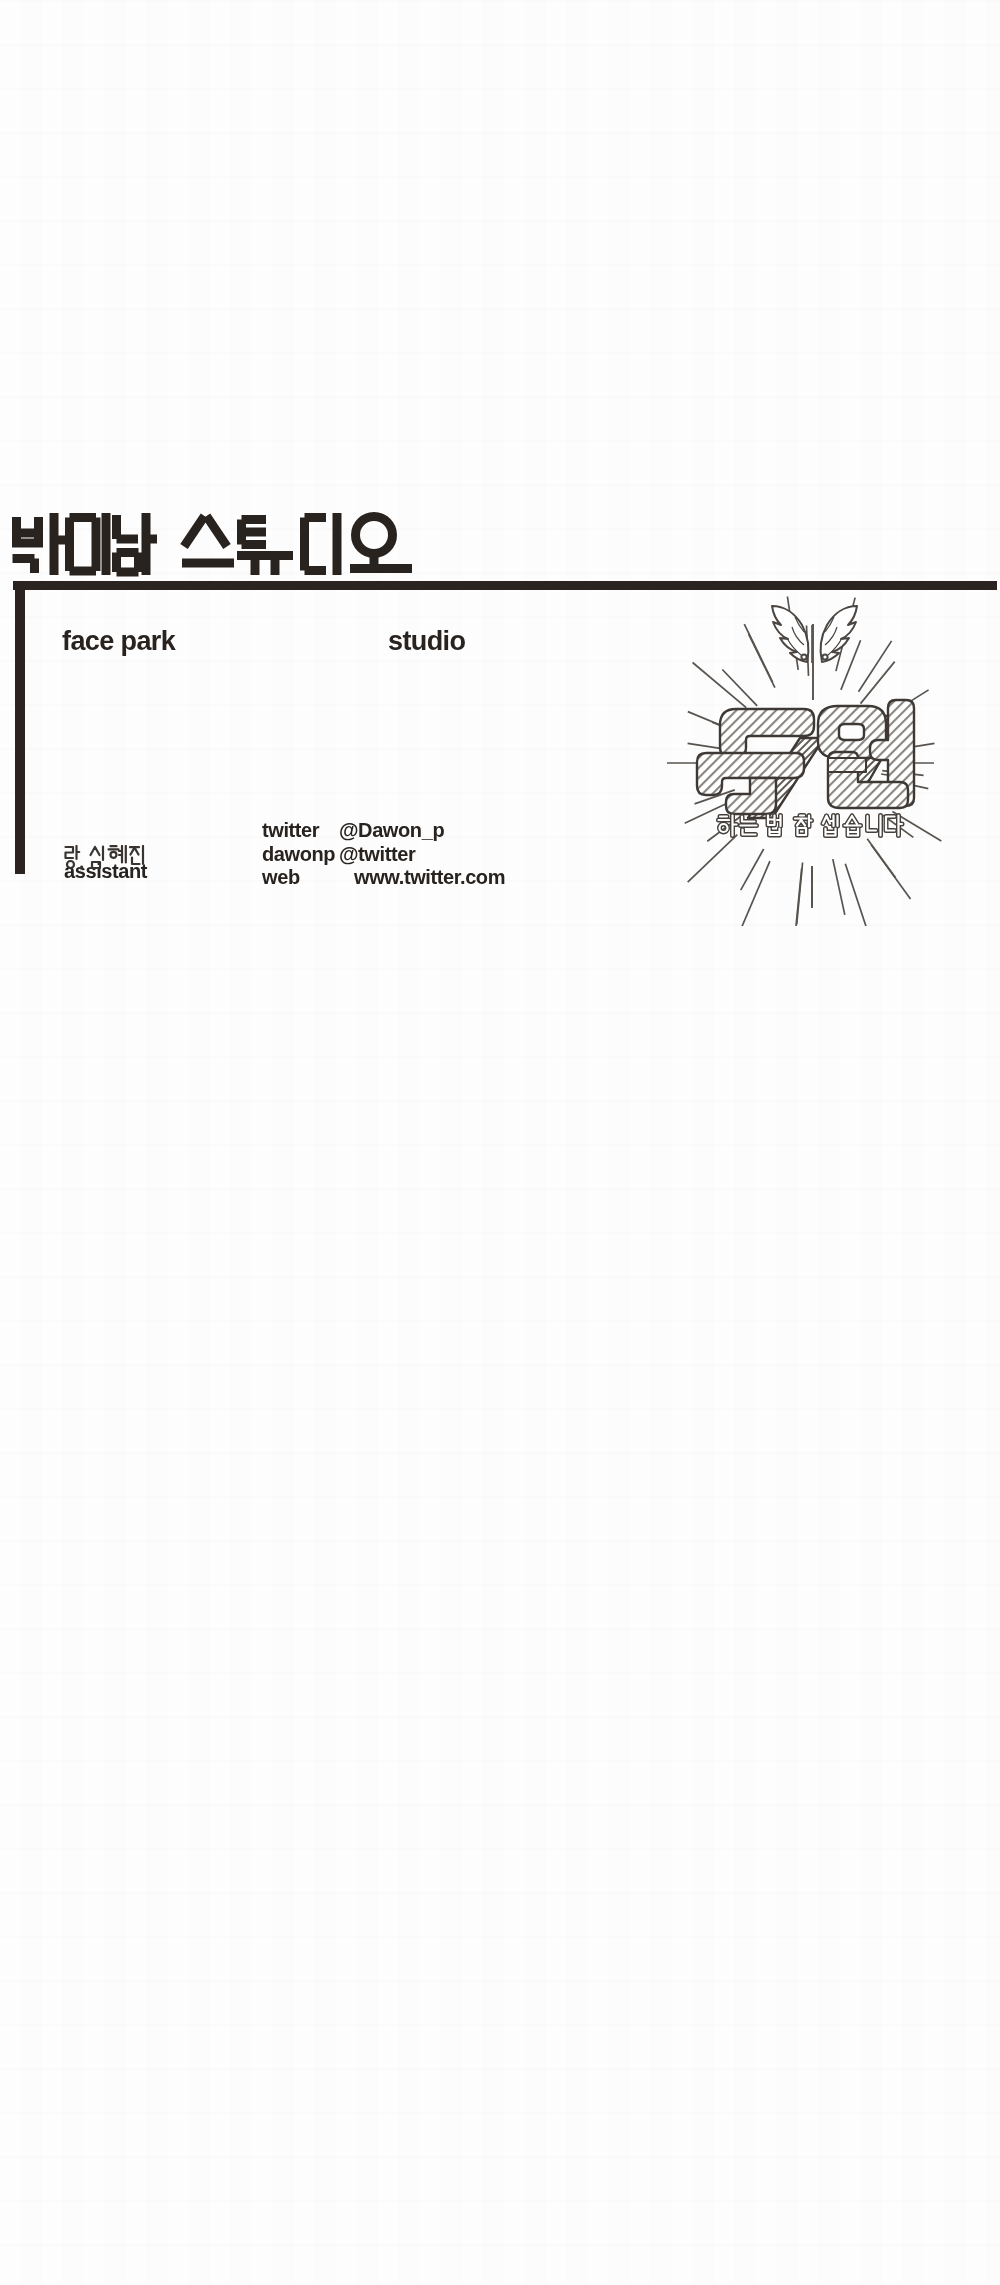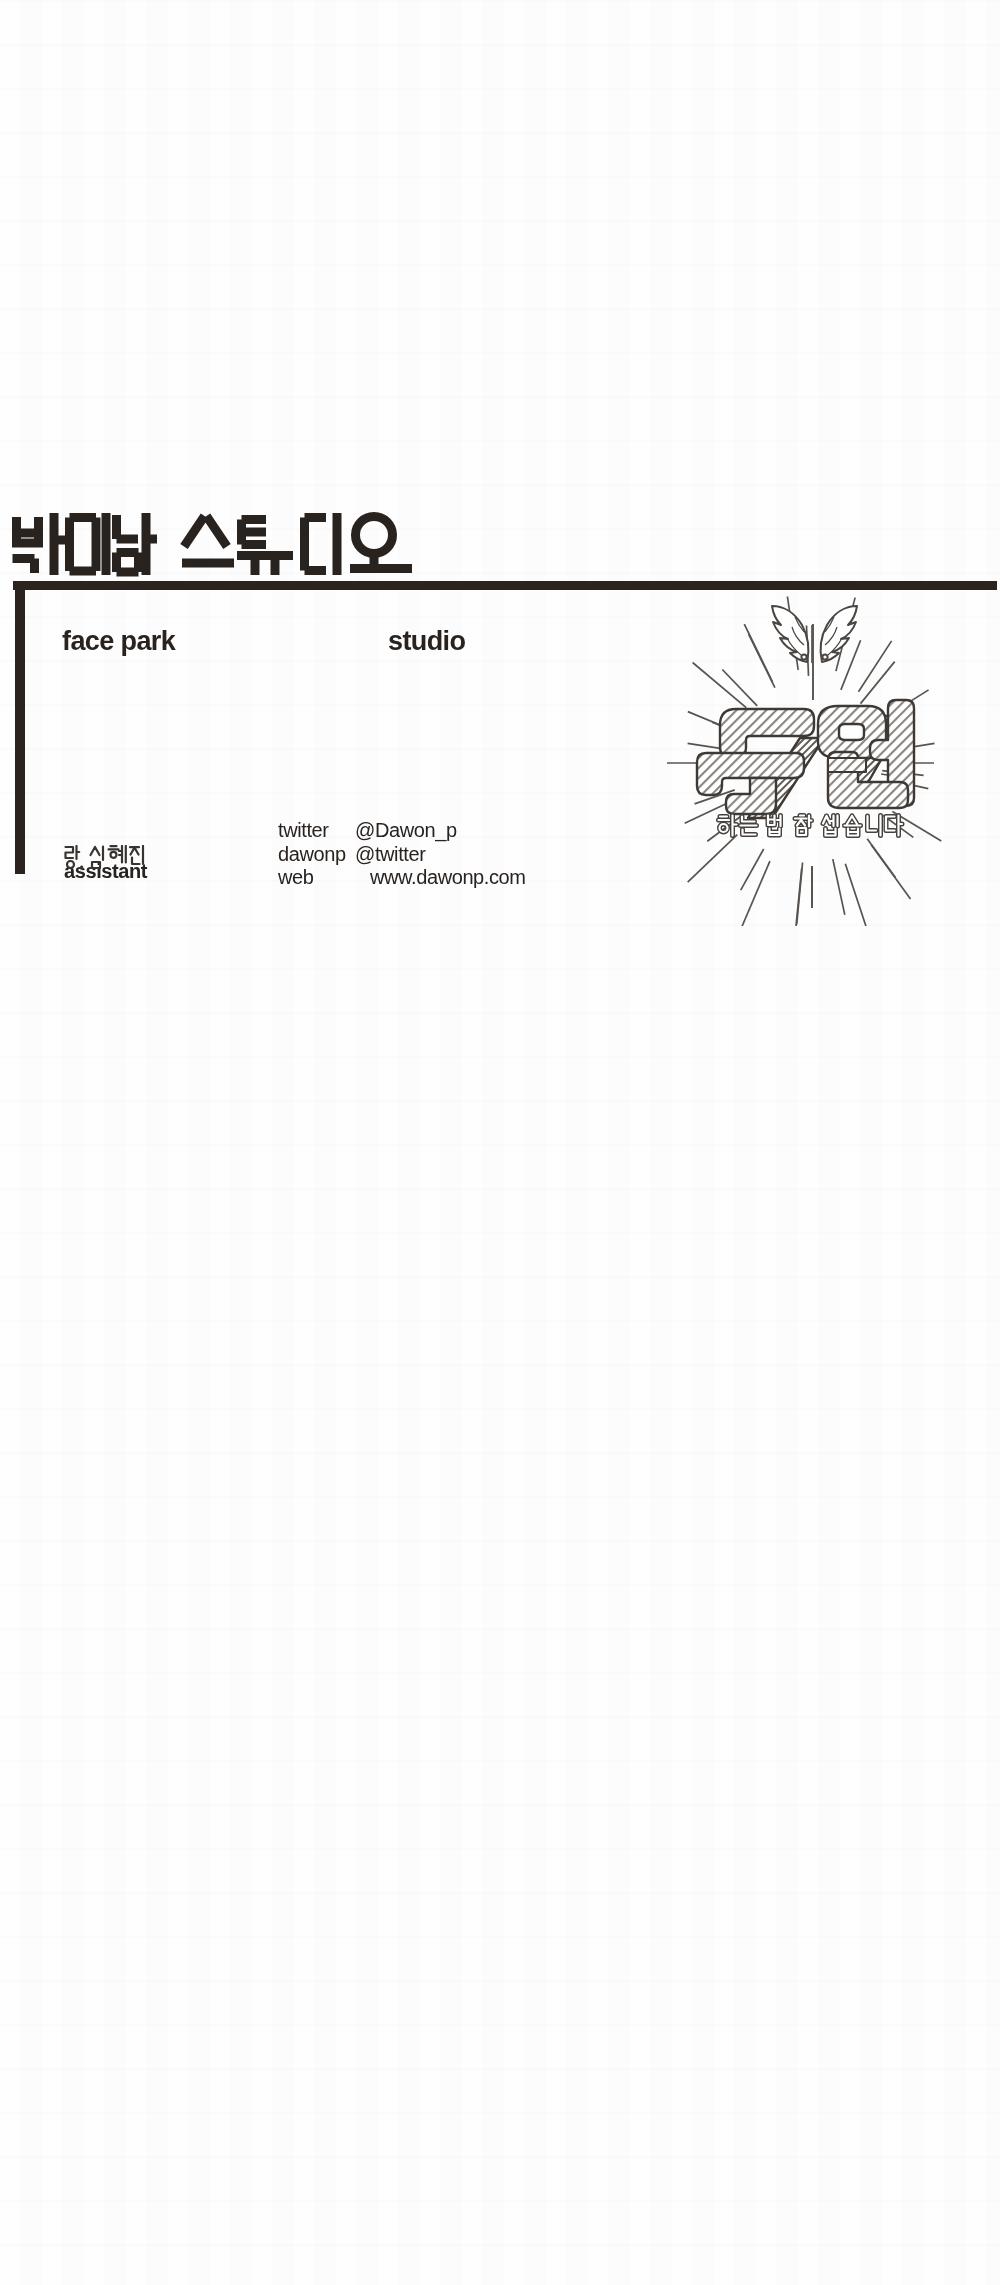--- a/index.html
+++ b/index.html
@@ -35,22 +35,22 @@
     position:absolute;top:626px;
     font-size:27px;font-weight:bold;color:#29231f;letter-spacing:-0.6px;
   }
   .en-left{left:62px;}
   .en-right{left:372px;margin-left:16px;}
   .assistant{
     position:absolute;left:64px;top:820px;
     font-size:20px;font-weight:bold;color:#29231f;letter-spacing:-0.4px;margin-top:40px;
   }
   .links{
-    position:absolute;left:278px;top:820px;
-    font-size:20px;font-weight:normal;color:#29231f;letter-spacing:-0.4px;
+    position:absolute;left:262px;top:820px;
+    font-size:20px;font-weight:bold;color:#29231f;letter-spacing:-0.4px;
   }
   .link-row{display:flex;height:23.5px;line-height:21px;}
   .link-label{width:77px;}
   .link-value{white-space:nowrap;}
   .link-value.indent{padding-left:15px;}
   
   .title-svg{position:absolute;left:8px;top:508px;}
   .names-svg{position:absolute;left:64px;top:845px;}
   .logo-svg{position:absolute;left:560px;top:594px;}
 </style>
@@ -109,21 +109,21 @@
     <div class="link-row">
       <span class="link-label">twitter</span>
       <span class="link-value">@Dawon_p</span>
     </div>
     <div class="link-row">
       <span class="link-label">dawonp</span>
       <span class="link-value">@twitter</span>
     </div>
     <div class="link-row">
       <span class="link-label">web</span>
-      <span class="link-value indent">www.dawonp.com</span>
+      <span class="link-value indent">www.twitter.com</span>
     </div>
   </div>
 
   <svg class="logo-svg" width="440" height="332" viewBox="560 594 440 332" role="img" aria-label="구원">
     <defs>
       <pattern id="ht" width="7" height="7" patternUnits="userSpaceOnUse" patternTransform="rotate(45)">
         <rect width="7" height="7" fill="#ffffff"></rect>
         <line x1="1" y1="0" x2="1" y2="7" stroke="#8a857f" stroke-width="2.2"></line>
       </pattern>
       <pattern id="htd" width="5" height="5" patternUnits="userSpaceOnUse" patternTransform="rotate(45)">

